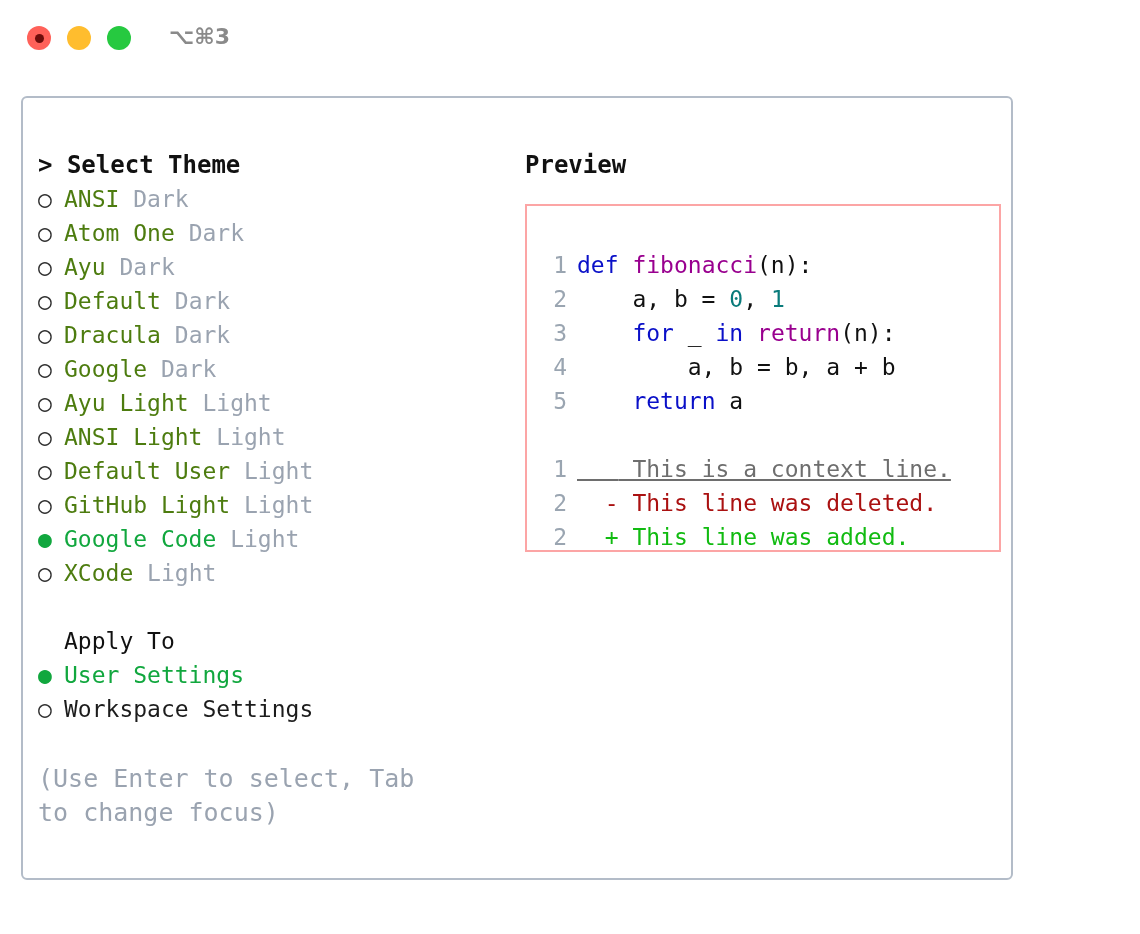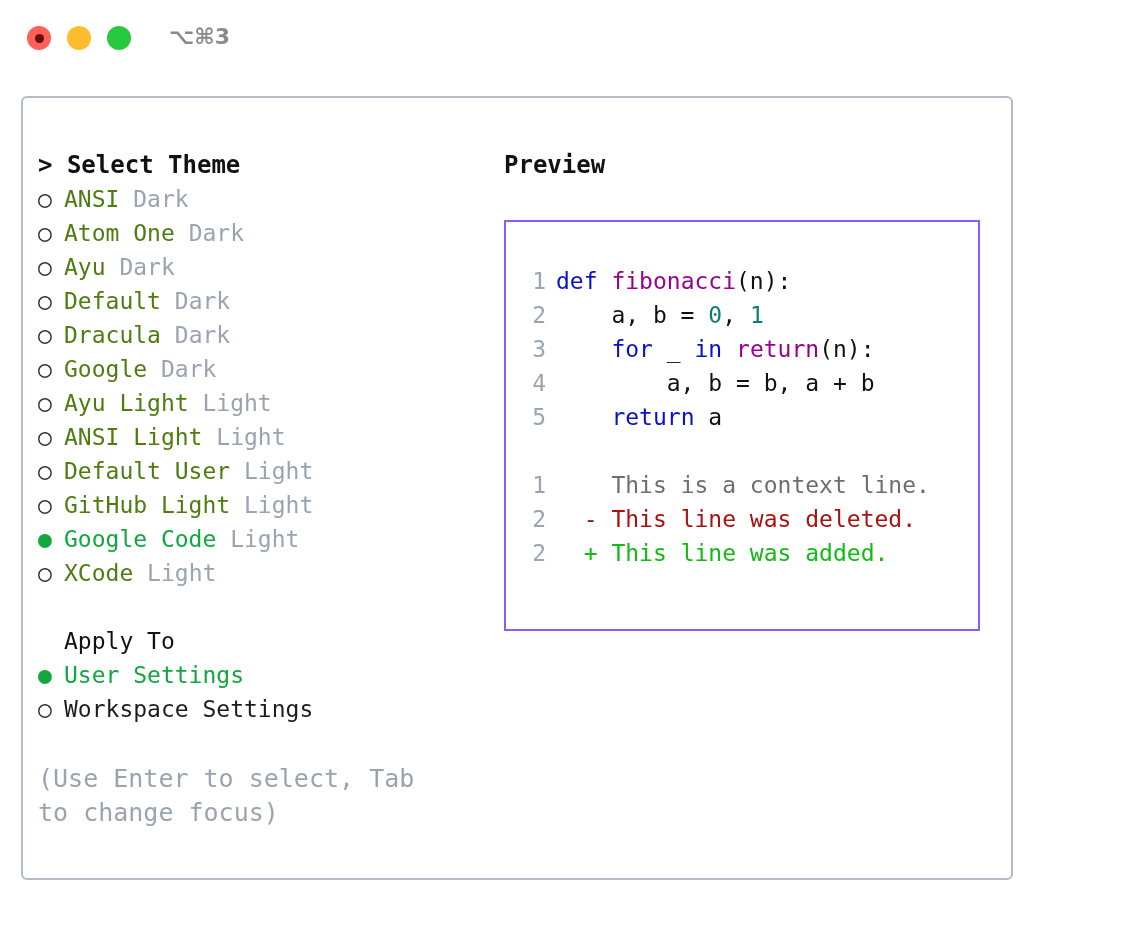--- a/index.html
+++ b/index.html
@@ -121,36 +121,36 @@
     font-size: 25px;
     line-height: 34px;
     color: #9aa3b0;
     width: 400px;
     white-space: pre-wrap;
   }
 
   
   #preview-column {
     position: absolute;
-    left: 481px;
+    left: 502px;
     top: 50px;
     width: 490px;
   }
   #preview-header {
     font-size: 24px;
     font-weight: bold;
     color: #111111;
     line-height: 34px;
     white-space: pre;
   }
   #preview-box {
-    margin-top: 38px;
+    margin-top: 22px;
     width: 476px;
-    height: 411px;
-    border: 2px solid #8b5cf6;
+    height: 348px;
+    border: 2px solid #fca5a5;
     background: #ffffff;
     box-sizing: border-box;
     position: relative;
   }
   #code-area {
     position: absolute;
     left: 16px;
     top: 42px;
     right: 6px;
   }
@@ -164,21 +164,21 @@
     width: 24px;
     text-align: right;
     color: #9aa5b1;
     margin-right: 10px;
   }
   .tok-kw    { color: #0a10c8; }
   .tok-fn    { color: #99008f; }
   .tok-num   { color: #0a7b7b; }
   .tok-plain { color: #111111; }
   .diff-block { margin-top: 34px; }
-  .diff-ctx { color: #6e6e6e; }
+  .diff-ctx { color: #6e6e6e; text-decoration: underline; }
   .diff-del { color: #aa1111; }
   .diff-add { color: #11bb11; }
 </style>
 </head>
 <body>
 
 <div id="window">
 
   <div id="titlebar">
     <div class="traffic red">

